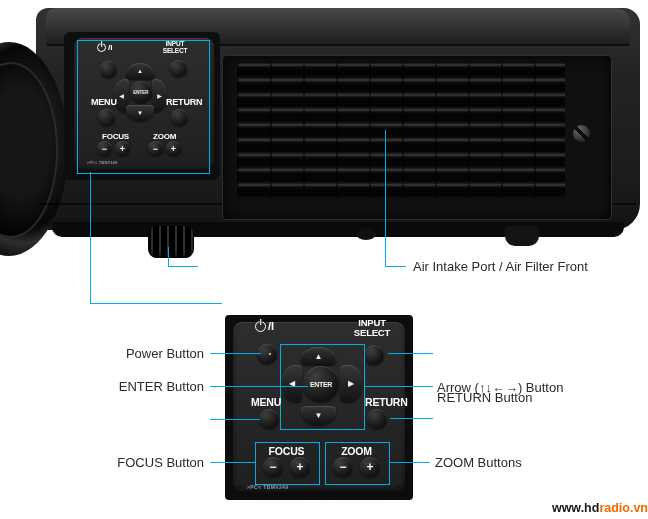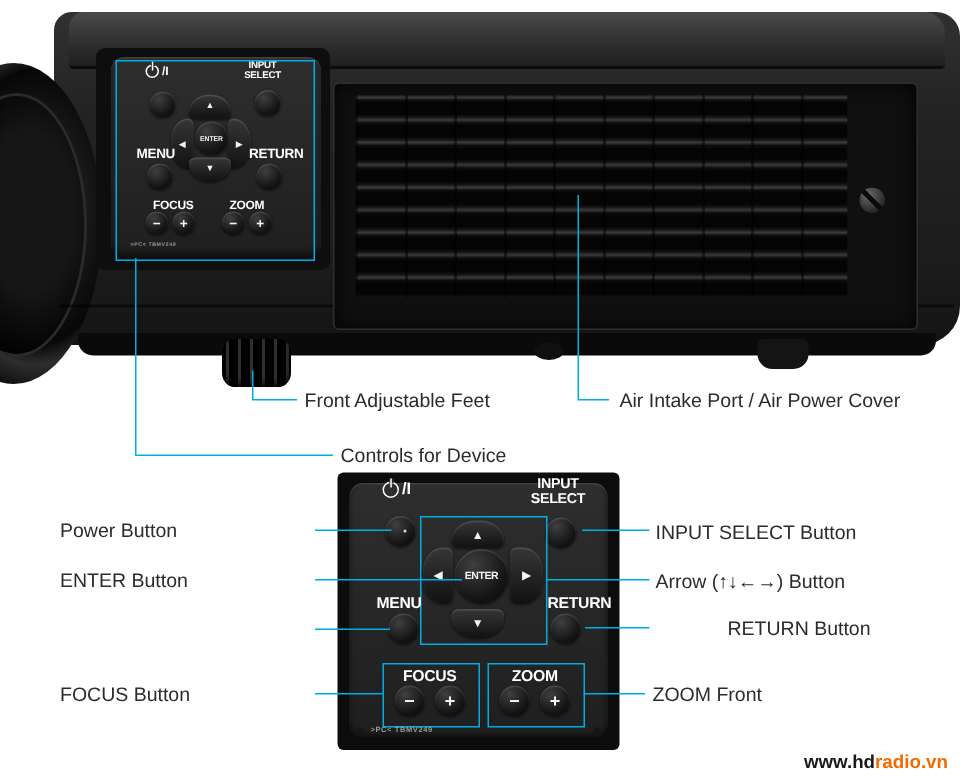--- a/index.html
+++ b/index.html
@@ -2,21 +2,21 @@
 <html style="--callout: #00aee4; --label: #2b2b2b; --watermark_accent: #f06c00;"><head>
 <meta charset="utf-8">
 <style>
   html,body{margin:0;padding:0;background:#fff;}
   .stage{position:relative;width:648px;height:519px;background:#fff;overflow:hidden;
          font-family:"Liberation Sans",sans-serif;}
   
   .cline{position:absolute;background:var(--callout,#00aee4);}
   .cbox{position:absolute;border:1px solid var(--callout,#00aee4);}
   .lbl{position:absolute;font-size:13px;line-height:15px;color:var(--label,#2b2b2b);white-space:nowrap;}
-  .lbl.r{text-align:left;}
+  .lbl.r{text-align:right;}
   
   .pbody{position:absolute;left:36px;top:8px;width:604px;height:222px;
          background:linear-gradient(180deg,#313131 0%,#232323 30%,#1c1c1c 75%,#141414 100%);
          border-radius:12px 16px 26px 12px;}
   .plid{position:absolute;left:46px;top:8px;width:584px;height:36px;
         background:linear-gradient(180deg,#4a4a4a,#2a2a2a 70%,#1f1f1f);
         border-radius:10px 14px 3px 3px;border-bottom:2px solid #0c0c0c;}
   .platch{position:absolute;left:130px;top:34px;width:52px;height:7px;background:linear-gradient(180deg,#5a5a5a,#2c2c2c);border-radius:3px;}
   .pgroove{position:absolute;left:40px;top:203px;width:596px;height:2px;background:rgba(0,0,0,.55);}
   .pbase{position:absolute;left:52px;top:222px;width:572px;height:15px;background:#0a0a0a;border-radius:2px 2px 10px 10px;}
@@ -57,21 +57,21 @@
   .ptxt{position:absolute;color:#fff;font-weight:bold;white-space:nowrap;letter-spacing:-.2px;}
   .pwr-row{position:absolute;display:flex;align-items:center;color:#fff;font-weight:bold;}
   .pwricon{display:inline-block;border:1.6px solid #fff;border-radius:50%;position:relative;margin-right:2px;}
   .pwricon::before{content:"";position:absolute;top:-3px;left:50%;transform:translateX(-50%);width:3px;height:3px;background:#262626;}
   .pwricon::after{content:"";position:absolute;top:-3px;left:50%;transform:translateX(-50%);width:1.6px;height:6px;background:#fff;}
   .dot{position:absolute;border-radius:50%;background:#161616;}
   .model{position:absolute;color:#9a9a9a;letter-spacing:.4px;font-weight:bold;}
   
   .closeup{position:absolute;left:225px;top:315px;width:188px;height:185px;background:#0c0c0c;border-radius:4px;}
   
-  .wm{position:absolute;top:501px;right:16px;font-size:12.5px;font-weight:bold;white-space:nowrap;margin-left:38px;}
+  .wm{position:absolute;top:501px;right:0;font-size:12.5px;font-weight:bold;white-space:nowrap;margin-left:38px;}
   .wm .pre{color:#1a1a1a;}
   .wm .suf{color:var(--watermark_accent,#f06c00);}
 </style>
 </head>
 <body>
 
 <div class="stage">
 
   <div>
     <div class="pbody"></div>
@@ -139,29 +139,27 @@
       <div class="btn" style="left:166px;top:141px;width:15px;height:15px;font-size:9px;">
           <span>+</span>
         </div>
       <div class="model" style="left:87px;top:161px;font-size:3.5px;">&gt;PC&lt; TBMV249</div>
     </div>
   </div>
 
   <div class="cbox" style="left:77px;top:40px;width:131px;height:132px;"></div>
   <div class="cline" style="left:90px;top:172px;width:1px;height:131px;"></div>
   <div class="cline" style="left:90px;top:303px;width:132px;height:1px;"></div>
-  <div class="lbl" style="left:227px;top:296px;">Controls for Device</div>
 
   <div class="cline" style="left:168px;top:247px;width:1px;height:19px;"></div>
   <div class="cline" style="left:168px;top:266px;width:30px;height:1px;"></div>
-  <div class="lbl" style="left:203px;top:259px;">Front Adjustable Feet</div>
 
   <div class="cline" style="left:385px;top:130px;width:1px;height:136px;"></div>
   <div class="cline" style="left:385px;top:266px;width:21px;height:1px;"></div>
-  <div class="lbl" style="left:413px;top:259px;">Air Intake Port / Air Power Cover</div>
+  <div class="lbl" style="left:413px;top:259px;">Air Intake Port / Air Filter Front</div>
 
   <div class="closeup">
     <div class="panel-inner" style="left:8px;top:7px;width:172px;height:170px;"></div>
 
     <div class="pwr-row" style="left:30px;top:5px;font-size:11px;">
       <span class="pwricon" style="width:9px;height:9px;"></span>
       <span>/I</span>
     </div>
     <div class="btn" style="left:32px;top:29px;width:20px;height:20px;">
       <span class="dot" style="left:12px;top:9px;width:2px;height:2px;background:#ddd;"></span>
@@ -223,28 +221,27 @@
 
   <div class="lbl r" style="left:40px;top:379px;width:164px;">ENTER Button</div>
   <div class="cline" style="left:210px;top:386px;width:98px;height:1px;"></div>
 
   <div class="cline" style="left:210px;top:419px;width:50px;height:1px;"></div>
 
   <div class="lbl r" style="left:40px;top:455px;width:164px;">FOCUS Button</div>
   <div class="cline" style="left:210px;top:462px;width:45px;height:1px;"></div>
 
   <div class="cline" style="left:388px;top:353px;width:45px;height:1px;"></div>
-  <div class="lbl" style="left:437px;top:347px;">INPUT SELECT Button</div>
 
   <div class="cline" style="left:364px;top:386px;width:69px;height:1px;"></div>
   <div class="lbl" style="left:437px;top:380px;">Arrow (↑↓←→) Button</div>
 
   <div class="cline" style="left:390px;top:418px;width:43px;height:1px;"></div>
-  <div class="lbl" style="left:437px;top:411px;margin-left:48px;">RETURN Button</div>
+  <div class="lbl" style="left:437px;top:390px;">RETURN Button</div>
 
   <div class="cline" style="left:389px;top:462px;width:41px;height:1px;"></div>
-  <div class="lbl" style="left:435px;top:455px;">ZOOM Front</div>
+  <div class="lbl" style="left:435px;top:455px;">ZOOM Buttons</div>
 
   <div class="wm">
     <span class="pre">www.hd</span><span class="suf">radio.vn</span>
   </div>
 
 </div>
 
 </body></html>

